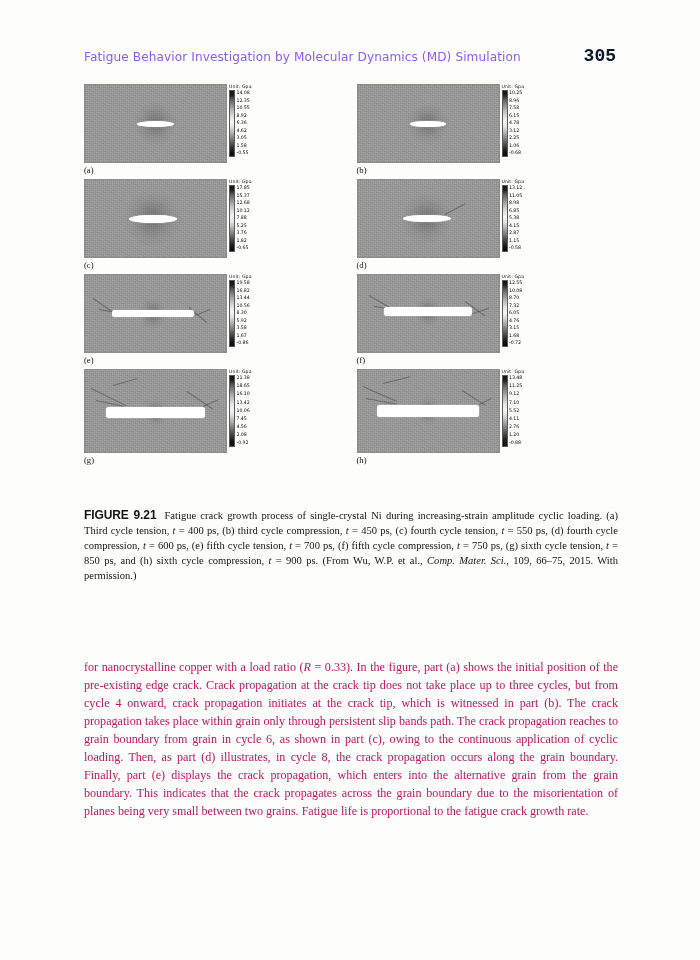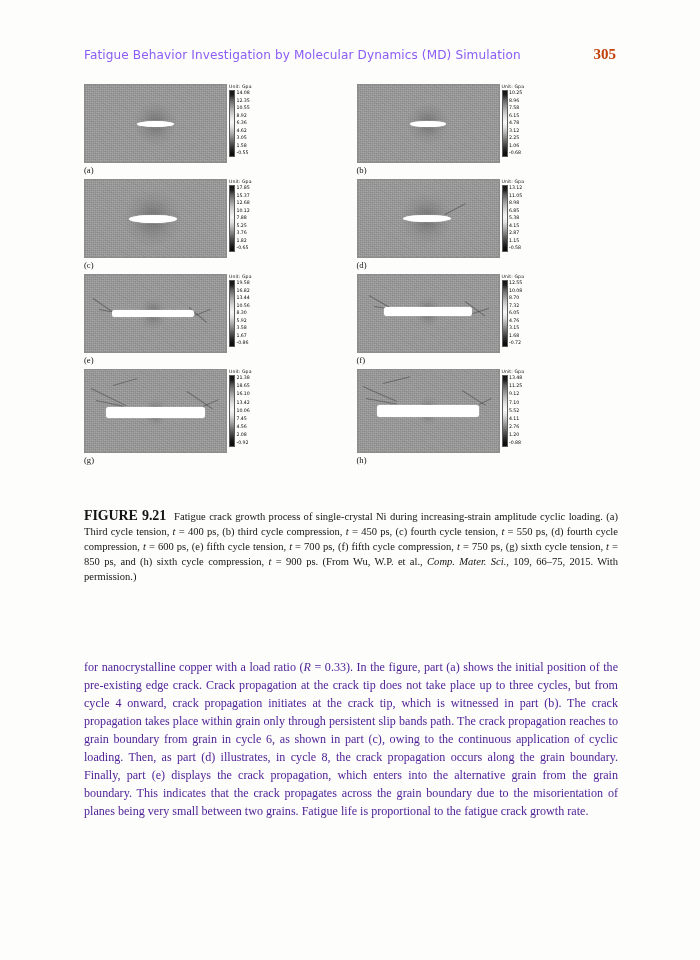--- a/index.html
+++ b/index.html
@@ -33,24 +33,24 @@
     justify-content: space-between;
   }
   .running-head .rh-title {
     font-family: "DejaVu Sans", sans-serif;
     font-size: 12.1px;
     letter-spacing: 0.1px;
     color: #8b5cf6;
     white-space: nowrap;
   }
   .running-head .rh-folio {
-    font-family: Liberation Serif, serif;
-    font-size: 15px;
+    font-family: Liberation Mono, monospace;
+    font-size: 18px;
     font-weight: bold;
-    color: #c2410c;
+    color: #0f172a;
   }
 
   
   .figure-block {
     position: absolute;
     left: 84px;
     top: 84px;
     width: 532px;
   }
   .fig-grid {
@@ -182,39 +182,39 @@
     top: 508px;
     width: 534px;
     font-family: "Liberation Serif", serif;
     font-size: 10.55px;
     line-height: 15.1px;
     text-align: justify;
     color: #141414;
     hyphens: none;
   }
   .fig-caption .cap-label {
-    font-family: Liberation Serif, serif;
+    font-family: Liberation Sans, sans-serif;
     font-weight: bold;
-    font-size: 14px;
+    font-size: 12px;
     letter-spacing: -0.1px;
   }
   .fig-caption .gap { display: inline-block; width: 8px; }
   .fig-caption i { font-style: italic; }
 
   
   .body-copy {
     position: absolute;
     left: 84px;
     top: 658px;
     width: 534px;
     font-family: "Liberation Serif", serif;
     font-size: 12.1px;
     line-height: 18.05px;
     text-align: justify;
-    color: #4c1d95;
+    color: #be185d;
   }
   .body-copy i { font-style: italic; }
 </style>
 </head>
 <body>
 
 <div class="page">
 
   <div class="running-head">
     <span class="rh-title">Fatigue Behavior Investigation by Molecular Dynamics (MD) Simulation</span>

